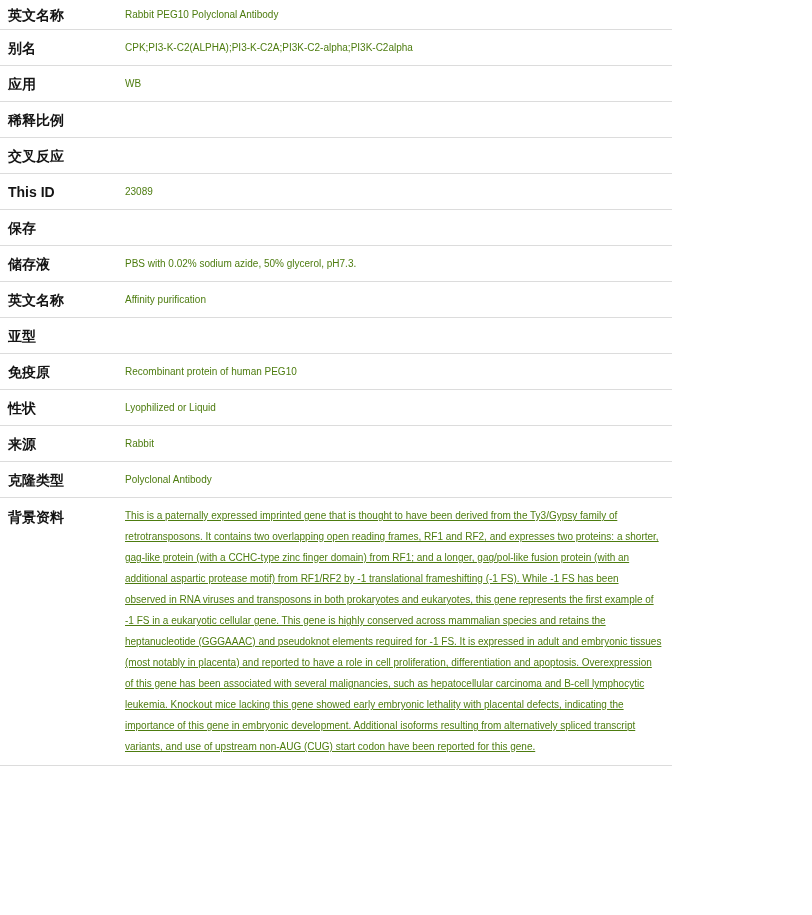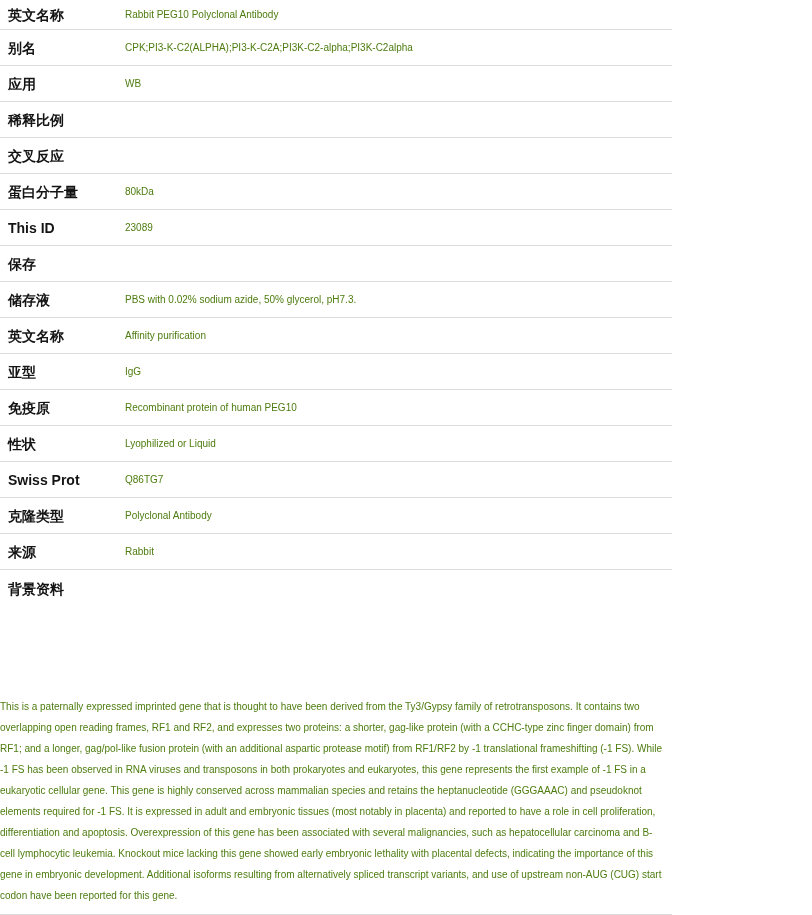--- a/index.html
+++ b/index.html
@@ -18,21 +18,20 @@
     align-items: center;
     min-height: 36px;
     border-bottom: 1px solid #dcdcdc;
   }
   .row.first {
     min-height: 30px;
   }
   .row.multiline {
     align-items: flex-start;
     padding: 7px 0 8px 0;
-    flex-direction: column;
   }
   .row-label {
     flex: 0 0 117px;
     width: 117px;
     padding-left: 8px;
     font-size: 14px;
     font-weight: 700;
     color: #141414;
     line-height: 20px;
   }
@@ -41,20 +40,21 @@
   }
   .row-value {
     flex: 1 1 auto;
     font-size: 10px;
     color: #4d7c0f;
     line-height: 20px;
     padding-right: 10px;
   }
   .row.multiline .row-value {
     line-height: 21px;
+    text-decoration: underline;
   }
 </style>
 </head>
 <body>
 
 <div class="spec-table">
 
   <div class="row first">
     <div class="row-label">英文名称</div>
     <div class="row-value">Rabbit PEG10 Polyclonal Antibody</div>
@@ -71,24 +71,20 @@
   </div>
 
   <div class="row">
     <div class="row-label">稀释比例</div>
   </div>
 
   <div class="row">
     <div class="row-label">交叉反应</div>
   </div>
 
-  <div class="row">
-    <div class="row-label">蛋白分子量</div>
-    <div class="row-value">80kDa</div>
-  </div>
 
   <div class="row">
     <div class="row-label">This ID</div>
     <div class="row-value">23089</div>
   </div>
 
   <div class="row">
     <div class="row-label">保存</div>
   </div>
 
@@ -97,46 +93,41 @@
     <div class="row-value">PBS with 0.02% sodium azide, 50% glycerol, pH7.3.</div>
   </div>
 
   <div class="row">
     <div class="row-label">英文名称</div>
     <div class="row-value">Affinity purification</div>
   </div>
 
   <div class="row">
     <div class="row-label">亚型</div>
-    <div class="row-value">IgG</div>
   </div>
 
   <div class="row">
     <div class="row-label">免疫原</div>
     <div class="row-value">Recombinant protein of human PEG10</div>
   </div>
 
   <div class="row">
     <div class="row-label">性状</div>
     <div class="row-value">Lyophilized or Liquid</div>
   </div>
 
+
   <div class="row">
-    <div class="row-label">Swiss Prot</div>
-    <div class="row-value">Q86TG7</div>
+    <div class="row-label">来源</div>
+    <div class="row-value">Rabbit</div>
   </div>
 
   <div class="row">
     <div class="row-label">克隆类型</div>
     <div class="row-value">Polyclonal Antibody</div>
-  </div>
-
-  <div class="row">
-    <div class="row-label">来源</div>
-    <div class="row-value">Rabbit</div>
   </div>
 
   <div class="row multiline">
     <div class="row-label">背景资料</div>
     <div class="row-value">This is a paternally expressed imprinted gene that is thought to have been derived from the Ty3/Gypsy family of retrotransposons. It contains two overlapping open reading frames, RF1 and RF2, and expresses two proteins: a shorter, gag-like protein (with a CCHC-type zinc finger domain) from RF1; and a longer, gag/pol-like fusion protein (with an additional aspartic protease motif) from RF1/RF2 by -1 translational frameshifting (-1 FS). While -1 FS has been observed in RNA viruses and transposons in both prokaryotes and eukaryotes, this gene represents the first example of -1 FS in a eukaryotic cellular gene. This gene is highly conserved across mammalian species and retains the heptanucleotide (GGGAAAC) and pseudoknot elements required for -1 FS. It is expressed in adult and embryonic tissues (most notably in placenta) and reported to have a role in cell proliferation, differentiation and apoptosis. Overexpression of this gene has been associated with several malignancies, such as hepatocellular carcinoma and B-cell lymphocytic leukemia. Knockout mice lacking this gene showed early embryonic lethality with placental defects, indicating the importance of this gene in embryonic development. Additional isoforms resulting from alternatively spliced transcript variants, and use of upstream non-AUG (CUG) start codon have been reported for this gene.</div>
   </div>
 
 </div>
 
 </body></html>

